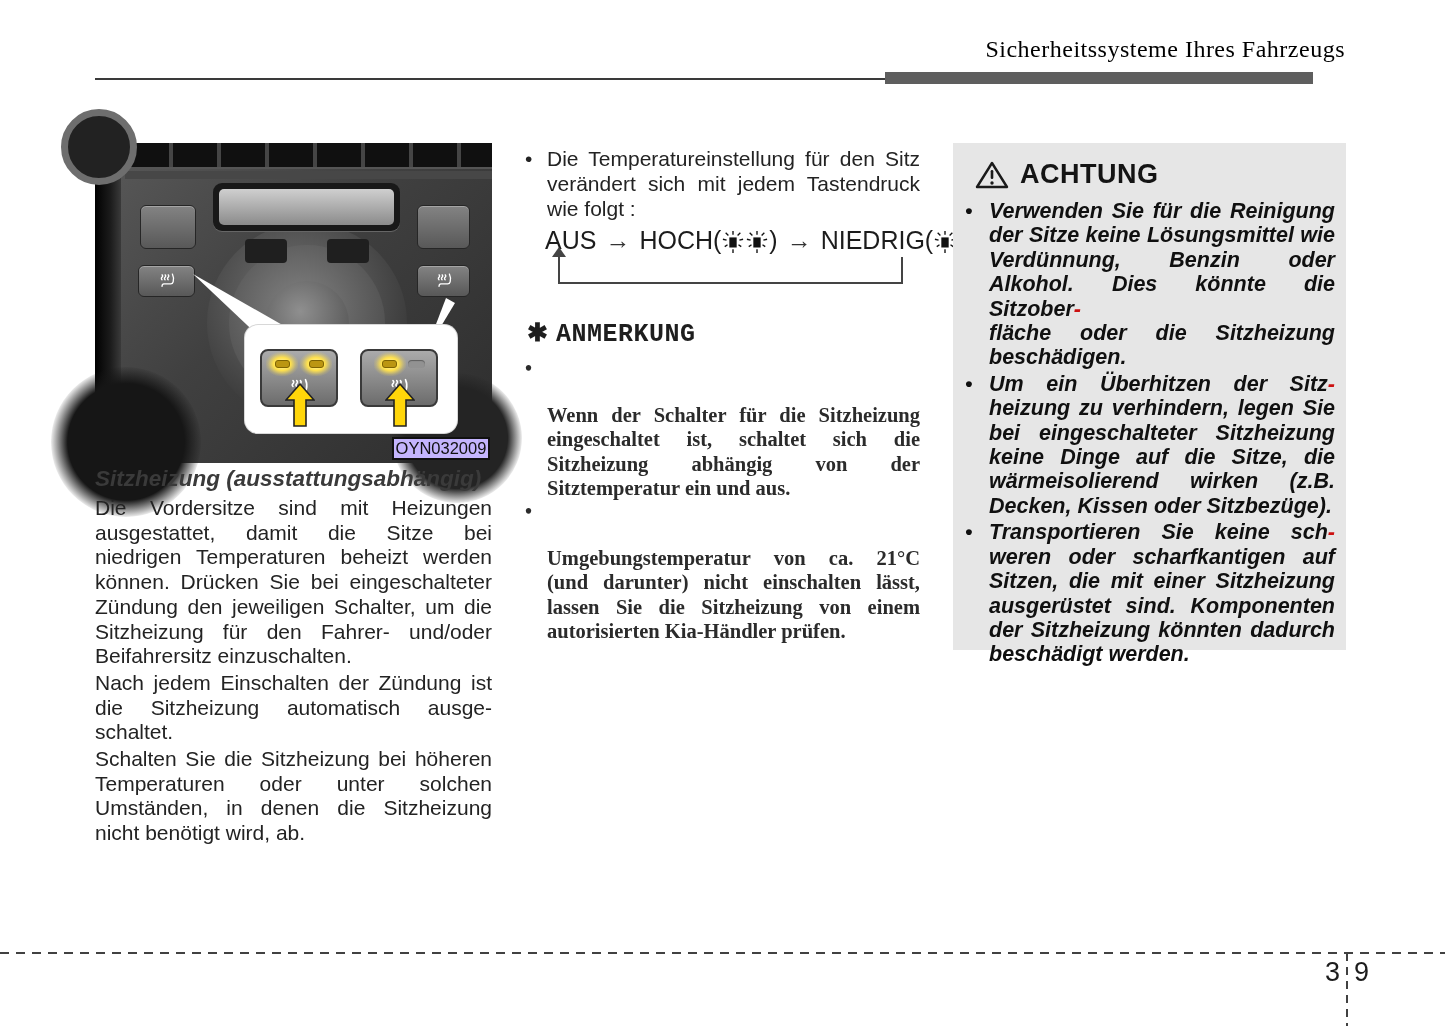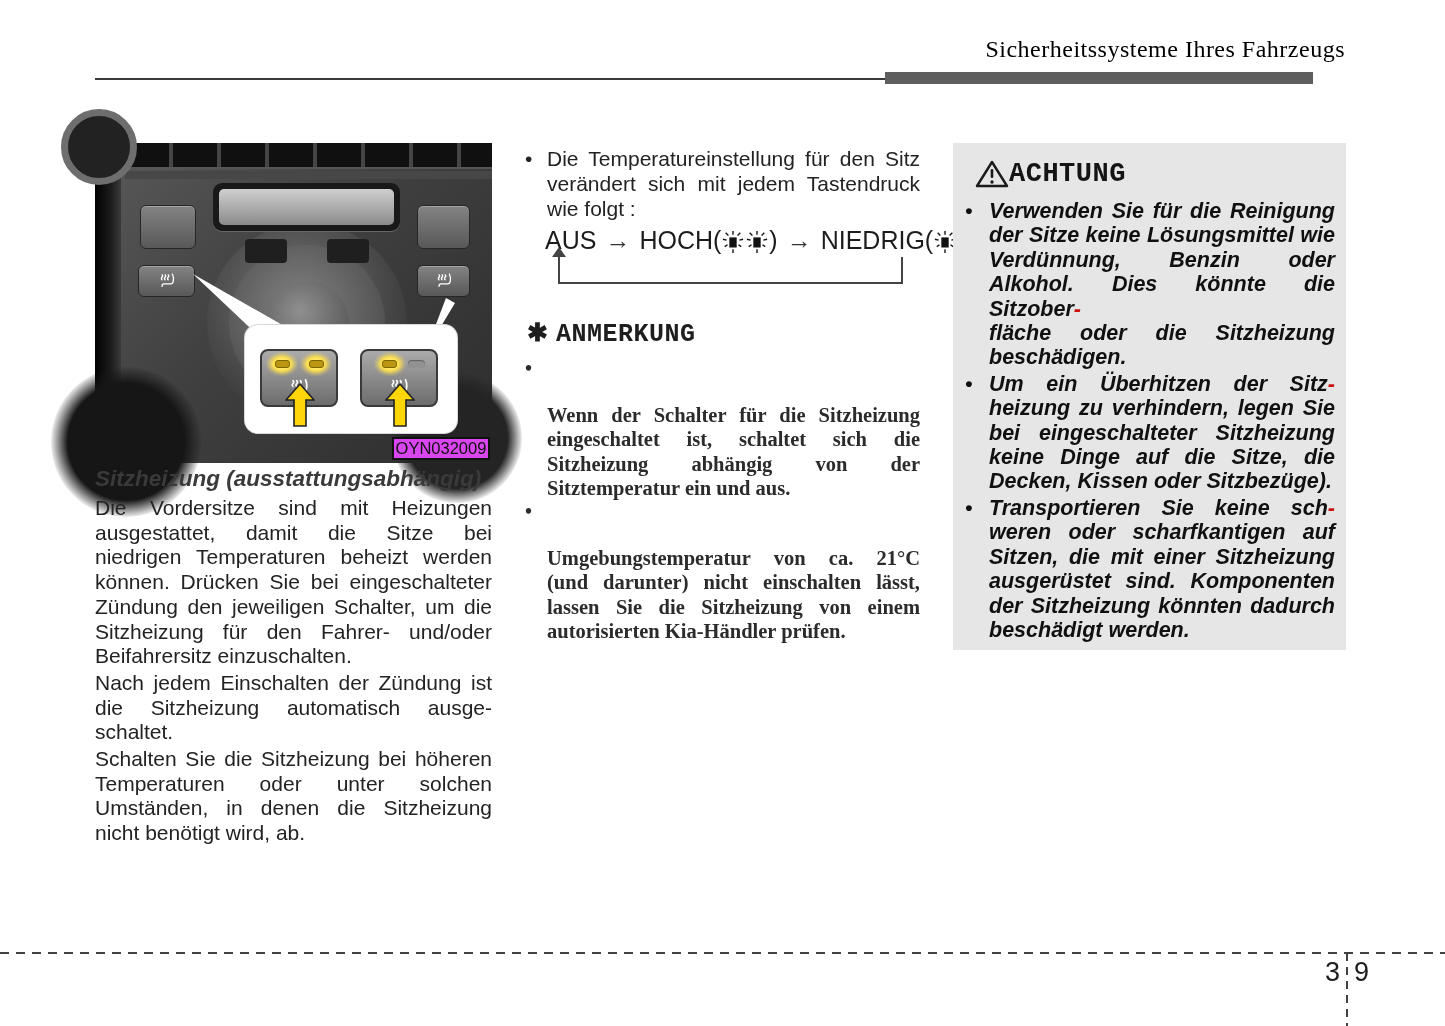--- a/index.html
+++ b/index.html
@@ -66,21 +66,21 @@
   .co-a { left:15px; } .co-b { left:115px; }
   .glow-row { position:absolute; left:0; right:0; top:1px; display:flex; justify-content:center; gap:2px; }
   .glow { position:relative; width:32px; height:24px; display:inline-flex; align-items:center; justify-content:center;
     background:radial-gradient(ellipse at center,#fff8c2 0%,#ffe14d 38%,rgba(255,225,77,0.25) 62%,rgba(255,225,77,0) 75%); }
   .glow .core { width:15px; height:8px; border-radius:3px; background:#bb9612; border:1px solid #7e6404; }
   .led-off { width:17px; height:8px; border-radius:4px; background:#929292; margin-top:8px;
     box-shadow:inset 0 1px 1px #5f5f5f; }
   .co-seat { position:absolute; left:50%; bottom:5px; transform:translateX(-50%); }
   .press-arrow { position:absolute; z-index:6; }
   .pa-a { left:40px; top:58px; } .pa-b { left:140px; top:58px; }
-  .fig-label { position:absolute; left:297px; top:294px; width:98px; height:23px; background:#d946ef;
+  .fig-label { position:absolute; left:297px; top:294px; width:98px; height:23px; background:#c4b5fd;
     border:2px solid #111; z-index:7; font-size:16.5px; line-height:19px; text-align:center; color:#111; }
 
   
   .bullet { position:relative; display:flex; }
   .bullet .marker { width:22px; flex:0 0 22px; }
   .mc-b1 { position:absolute; left:525px; top:146px; width:395px; font-size:21px; line-height:25px; color:#232323; }
   .mc-b1 .bullet-body { width:373px; }
   .seq-row { position:absolute; left:545px; top:226px; display:flex; align-items:center; font-size:25px; color:#1c1c1c;text-align:right; }
   .seq-arrow { margin:0 9px; color:#333; }
   .seq-led { margin:0 1px; position:relative; top:1px; }
@@ -91,21 +91,21 @@
   .note-header { position:absolute; left:527px; top:318px; display:flex; align-items:baseline; gap:8px; color:#1e1e1e; }
   .note-symbol { font-size:25px; font-weight:700; }
   .note-title { font-size:25px; font-weight:800; letter-spacing:0.5px;font-family:Liberation Mono, monospace; }
   .note-bullets { position:absolute; left:525px; top:357px; width:397px; }
   .note-text { font-family:"Liberation Serif", serif; font-weight:700; font-size:20.5px; line-height:24.3px;
     color:#2b2b2b; width:373px;margin-top:46px; }
   .note-bullets .marker { font-family:"Liberation Serif", serif; font-weight:700; font-size:20px; color:#2b2b2b; }
 
   
   .caution-box { position:absolute; left:953px; top:143px; width:393px; height:507px; background:#e6e6e6; }
-  .caution-header { position:absolute; left:22px; top:16px; display:flex; align-items:center; gap:0;font-family:Liberation Mono, monospace; }
+  .caution-header { position:absolute; left:22px; top:16px; display:flex; align-items:center; gap:11px; }
   .caution-title { font-size:27px; font-weight:800; color:#141414; letter-spacing:0.5px; }
   .caution-bullets { position:absolute; left:12px; top:56px; width:370px; }
   .caution-bullets .bullet { margin-bottom:2px; }
   .caution-bullets .marker { font-size:21px; font-weight:700; font-style:italic; color:#101010; width:24px; flex:0 0 24px; }
   .caution-text { font-size:21.5px; line-height:24.4px; font-weight:700; font-style:italic; color:#101010; width:346px; }
 
   
   .foot-dash-h { position:absolute; left:0; top:952px; width:1445px; height:2px;
     background:repeating-linear-gradient(90deg,#414141 0 9px,transparent 9px 16px); }
   .foot-dash-v { position:absolute; left:1346px; top:953px; width:2px; height:73px;
@@ -338,20 +338,21 @@
             <div class="lline">beschädigen.</div>
           </div>
       </div>
       <div class="bullet">
         <span class="marker">•</span>
         <div class="bullet-body caution-text">
             <div class="jline">Um ein Überhitzen der Sitz<span class="red-hyphen">-</span></div>
             <div class="jline">heizung zu verhindern, legen Sie</div>
             <div class="jline">bei eingeschalteter Sitzheizung</div>
             <div class="jline">keine Dinge auf die Sitze, die</div>
+            <div class="jline">wärmeisolierend wirken (z.B.</div>
             <div class="lline">Decken, Kissen oder Sitzbezüge).</div>
           </div>
       </div>
       <div class="bullet">
         <span class="marker">•</span>
         <div class="bullet-body caution-text">
             <div class="jline">Transportieren Sie keine sch<span class="red-hyphen">-</span></div>
             <div class="jline">weren oder scharfkantigen auf</div>
             <div class="jline">Sitzen, die mit einer Sitzheizung</div>
             <div class="jline">ausgerüstet sind. Komponenten</div>

